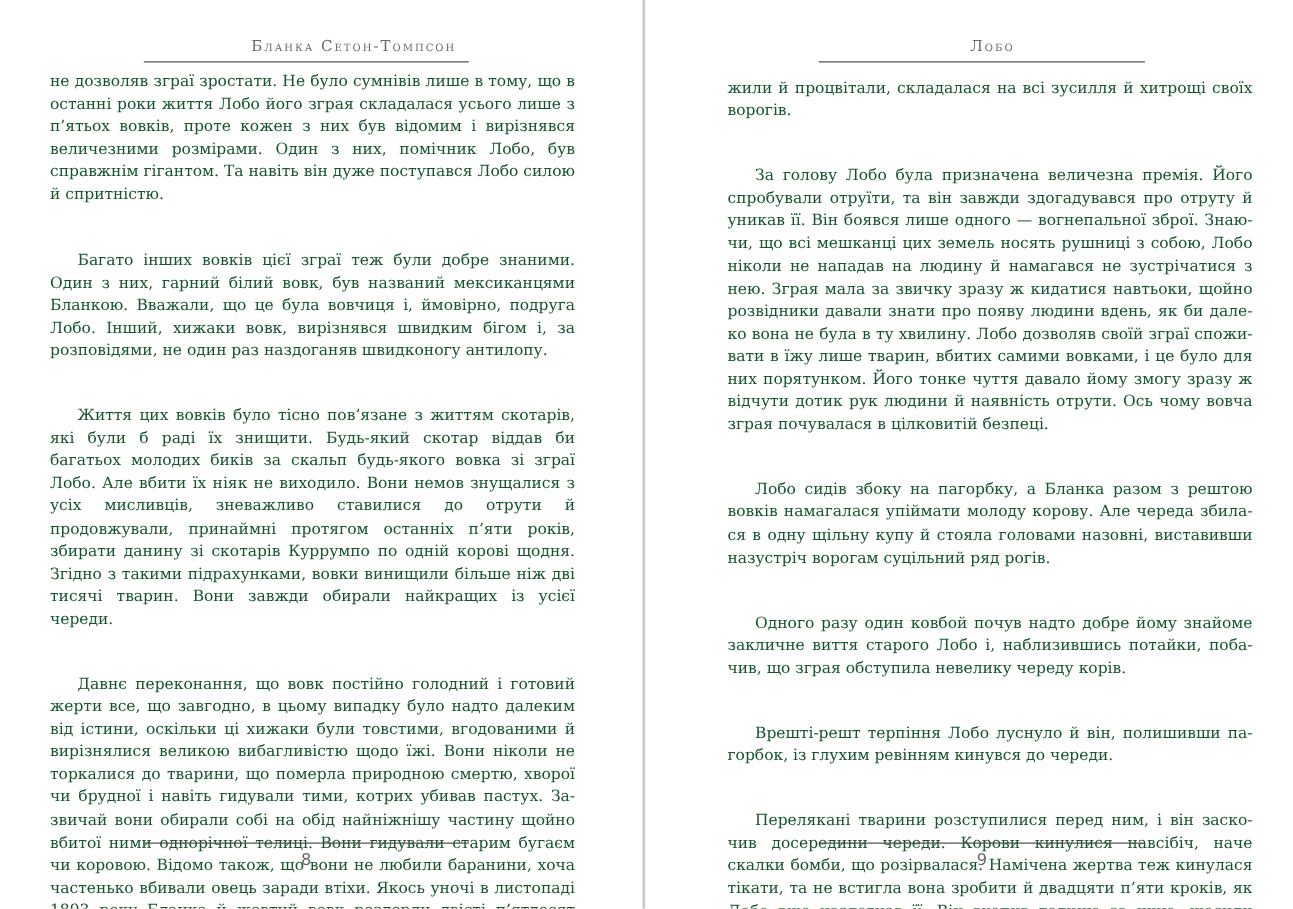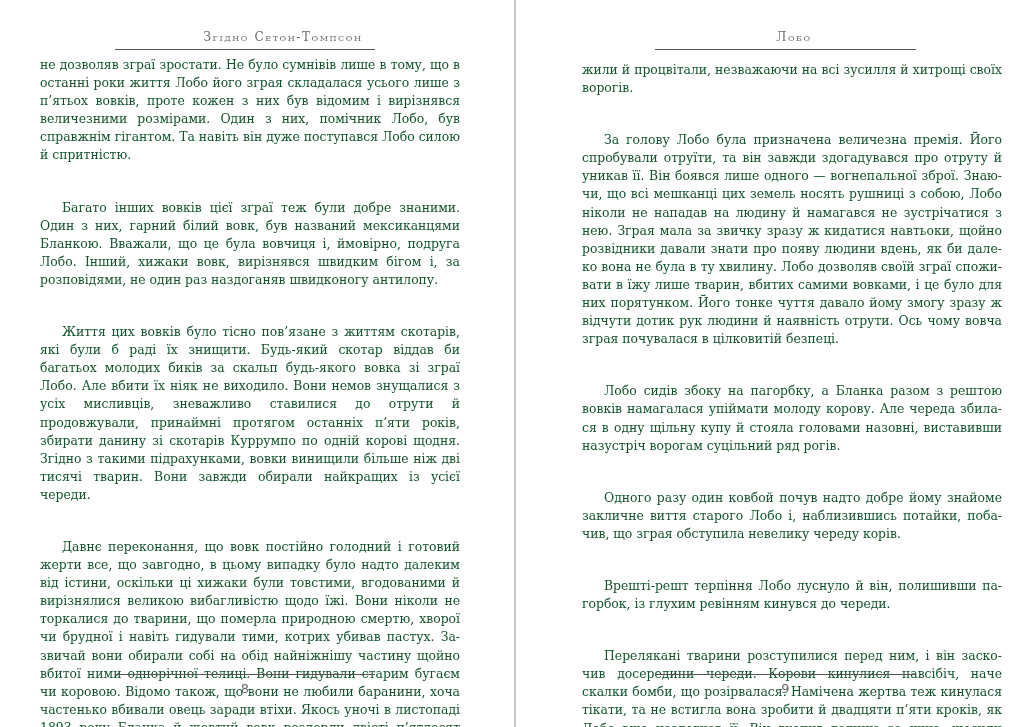--- a/index.html
+++ b/index.html
@@ -34,40 +34,40 @@
     font-family: "DejaVu Sans", sans-serif; font-size: 13px; color: #6a6a6a;
   }
   .page.right .folio { width: 407px; }
 </style>
 </head>
 <body>
 
 <div class="spread">
 
   <div class="page left">
-    <div class="running-head">Згідно Сетон-Томпсон</div>
+    <div class="running-head">Бланка Сетон-Томпсон</div>
     <div class="head-rule"></div>
     <div class="body-text">
       <p>не дозволяв зграї зростати. Не було сумнівів лише в тому, що в останні роки життя Лобо його зграя складалася усього лише з п’ятьох вовків, проте кожен з них був відомим і вирізняв­ся величезними розмірами. Один з них, помічник Лобо, був справжнім гігантом. Та навіть він дуже поступався Лобо силою й спритністю.</p>
       <p class="indent">Багато інших вовків цієї зграї теж були добре знаними. Один з них, гарний білий вовк, був названий мексиканцями Блан­кою. Вважали, що це була вовчиця і, ймовірно, подруга Лобо. Інший, хижаки вовк, вирізнявся швидким бігом і, за розповідя­ми, не один раз наздоганяв швидконогу антилопу.</p>
       <p class="indent">Життя цих вовків було тісно пов’язане з життям скотарів, які були б раді їх знищити. Будь-який скотар віддав би багатьох мо­лодих биків за скальп будь-якого вовка зі зграї Лобо. Але вбити їх ніяк не виходило. Вони немов знущалися з усіх мисливців, зневажливо ставилися до отрути й продовжували, принаймні протягом останніх п’яти років, збирати данину зі скотарів Кур­румпо по одній корові щодня. Згідно з такими підрахунками, вовки винищили більше ніж дві тисячі тварин. Вони завжди обирали найкращих із усієї череди.</p>
       <p class="indent">Давнє переконання, що вовк постійно голодний і готовий жерти все, що завгодно, в цьому випадку було надто далеким від істини, оскільки ці хижаки були товстими, вгодованими й вирізнялися великою вибагливістю щодо їжі. Вони ніколи не торкалися до тварини, що померла природною смертю, хворої чи брудної і навіть гидували тими, котрих убивав пастух. За­звичай вони обирали собі на обід найніжнішу частину щойно вбитої ними однорічної телиці. Вони гидували старим бугаєм чи коровою. Відомо також, що вони не любили баранини, хоча частенько вбивали овець заради втіхи. Якось уночі в листо­паді 1893 року Бланка й жовтий вовк роздерли двісті п’ятдесят овець і навіть не покуштували їхнього м’яса.</p>
       <p class="indent">Я міг би розповісти тут чимало історій про руйнівні напади цієї зграї. Щороку вигадували й випробовували різноманітні нові засоби для їх винищення, та все було марно, й вони далі</p>
     </div>
     <div class="foot-rule"></div>
     <div class="folio">8</div>
   </div>
 
   <div class="gutter"></div>
 
   <div class="page right">
     <div class="running-head">Лобо</div>
     <div class="head-rule"></div>
     <div class="body-text">
-      <p>жили й процвітали, незважаючи на всі зусилля й хитрощі своїх ворогів.</p>
+      <p>жили й процвітали, складалася на всі зусилля й хитрощі своїх ворогів.</p>
       <p class="indent">За голову Лобо була призначена величезна премія. Його спробували отруїти, та він завжди здогадувався про отруту й уникав її. Він боявся лише одного — вогнепальної зброї. Знаю­чи, що всі мешканці цих земель носять рушниці з собою, Лобо ніколи не нападав на людину й намагався не зустрічатися з нею. Зграя мала за звичку зразу ж кидатися навтьоки, щойно розвідники давали знати про появу людини вдень, як би дале­ко вона не була в ту хвилину. Лобо дозволяв своїй зграї спожи­вати в їжу лише тварин, вбитих самими вовками, і це було для них порятунком. Його тонке чуття давало йому змогу зразу ж відчути дотик рук людини й наявність отрути. Ось чому вовча зграя почувалася в цілковитій безпеці.</p>
       <p class="indent">Лобо сидів збоку на пагорбку, а Бланка разом з рештою вовків намагалася упіймати молоду корову. Але череда збила­ся в одну щільну купу й стояла головами назовні, виставивши назустріч ворогам суцільний ряд рогів.</p>
       <p class="indent">Одного разу один ковбой почув надто добре йому знайоме закличне виття старого Лобо і, наблизившись потайки, поба­чив, що зграя обступила невелику череду корів.</p>
       <p class="indent">Врешті-решт терпіння Лобо луснуло й він, полишивши па­горбок, із глухим ревінням кинувся до череди.</p>
       <p class="indent">Перелякані тварини розступилися перед ним, і він заско­чив досередини череди. Корови кинулися навсібіч, наче скалки бомби, що розірвалася. Намічена жертва теж кинулася тікати, та не встигла вона зробити й двадцяти п’яти кроків, як Лобо вже наздогнав її. Він вхопив телицю за шию, щосили вдарив її й звалив на землю. Удар був такий сильний, що телиця пе­рекинулася догори ногами. Лобо теж впав, але зразу ж скочив на ноги. Решта вовків кинулися на бідну телицю й покінчи­ли з нею за кілька секунд. Лобо не брав жодної участі у цьому вбивстві. Швиргонувши на землю свою жертву, він наче хотів сказати іншим вовкам: «Чому ніхто з вас не зробив цього доте­пер? Чому ви втратили марно стільки часу?»</p>
     </div>
     <div class="foot-rule"></div>
     <div class="folio">9</div>
   </div>
 

